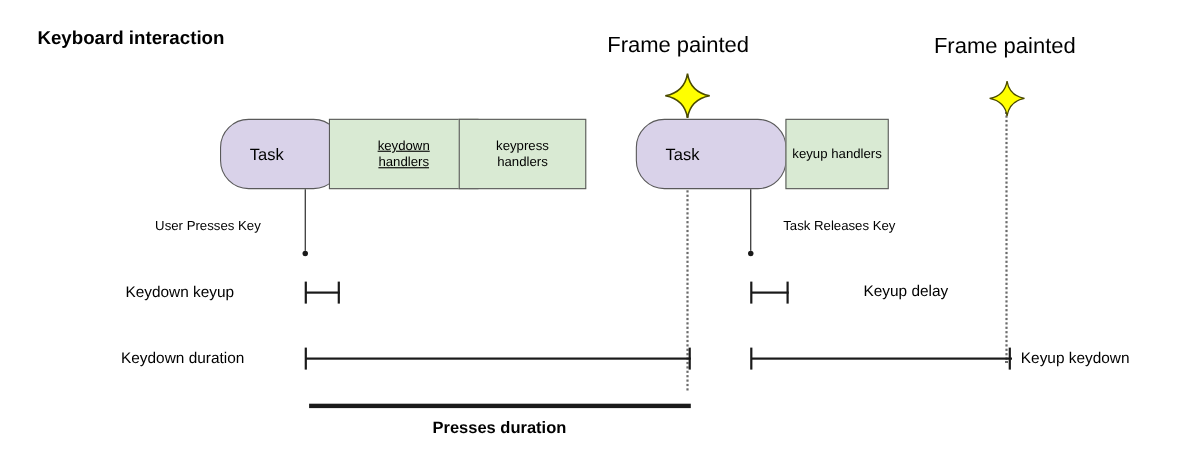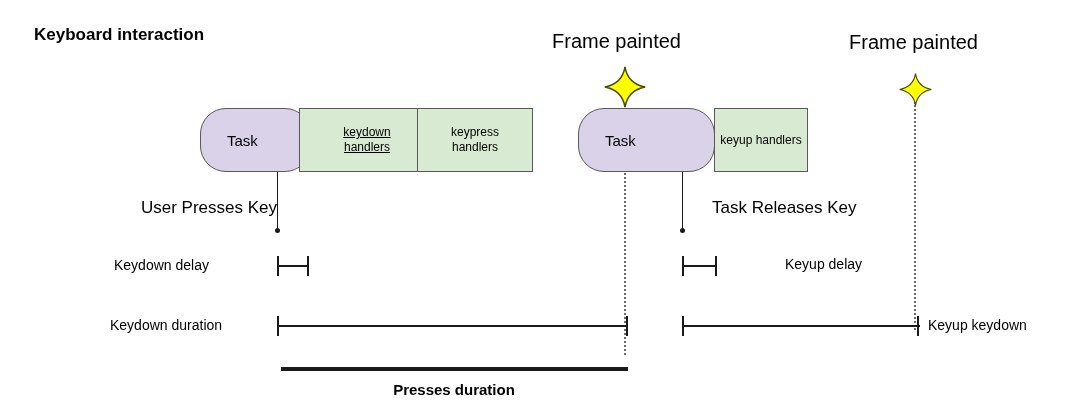--- a/index.html
+++ b/index.html
@@ -115,21 +115,21 @@
   .ku-dur-t1   { left: 682px; top: 316px; height: 20px; }
   .ku-dur-t2   { left: 917px; top: 316px; height: 20px; }
 
   .max-line {
     left: 281px; top: 367px;
     width: 347px; height: 4px;
     background: var(--line-color, #000);
     z-index: 1;
   }
 
-  .note { font-size: 17px; z-index: 3; white-space: nowrap; }
+  .note { font-size: 12px; z-index: 3; white-space: nowrap; }
   .measure-label { font-size: 14px; z-index: 3; white-space: nowrap; }
 
   .user-presses   { left: 141px; top: 198px; }
   .user-releases  { left: 712px; top: 198px; }
   .kd-delay-label { left: 114px; top: 257px; }
   .ku-delay-label { left: 785px; top: 256px; }
   .kd-dur-label   { left: 110px; top: 317px; }
   .ku-dur-label   { left: 928px; top: 317px; }
 
   .max-label {
@@ -178,21 +178,21 @@
   </div>
 
   <div class="abs vline press-line"></div>
   <div class="abs dot press-dot"></div>
   <div class="abs note user-presses">User Presses Key</div>
 
   <div class="abs vline release-line"></div>
   <div class="abs dot release-dot"></div>
   <div class="abs note user-releases">Task Releases Key</div>
 
-  <div class="abs measure-label kd-delay-label">Keydown delay</div>
+  <div class="abs measure-label kd-delay-label">Keydown keyup</div>
   <div class="abs hline kd-delay-line"></div>
   <div class="abs tick kd-delay-t1"></div>
   <div class="abs tick kd-delay-t2"></div>
 
   <div class="abs hline ku-delay-line"></div>
   <div class="abs tick ku-delay-t1"></div>
   <div class="abs tick ku-delay-t2"></div>
   <div class="abs measure-label ku-delay-label">Keyup delay</div>
 
   <div class="abs measure-label kd-dur-label">Keydown duration</div>

